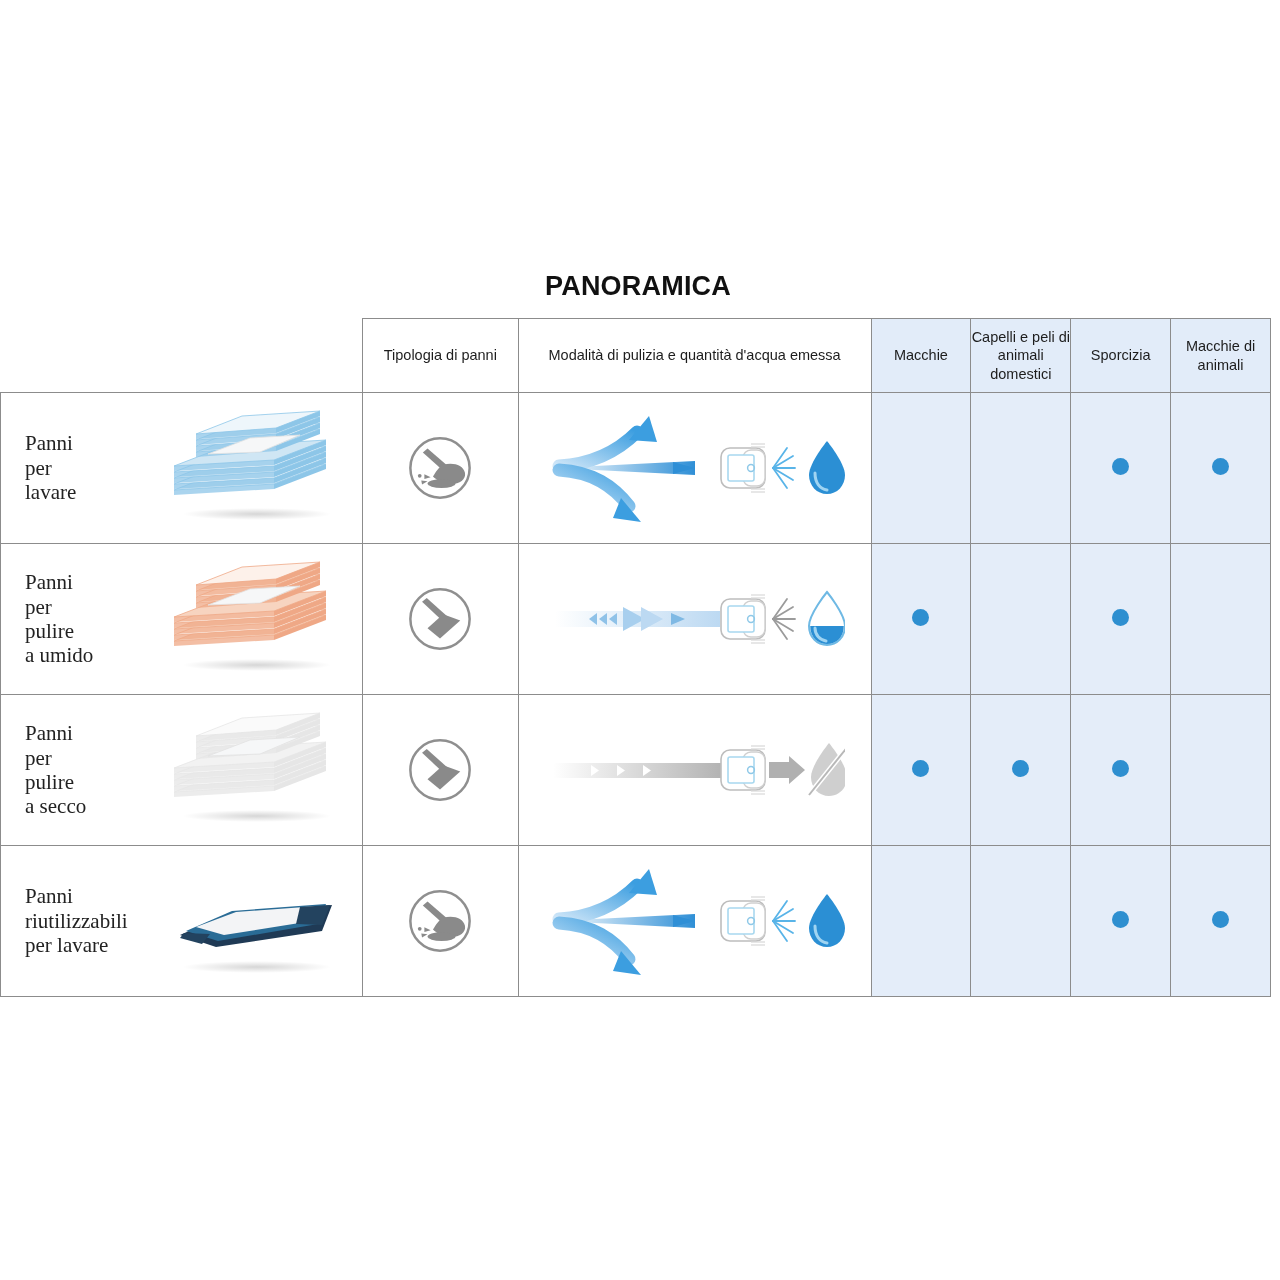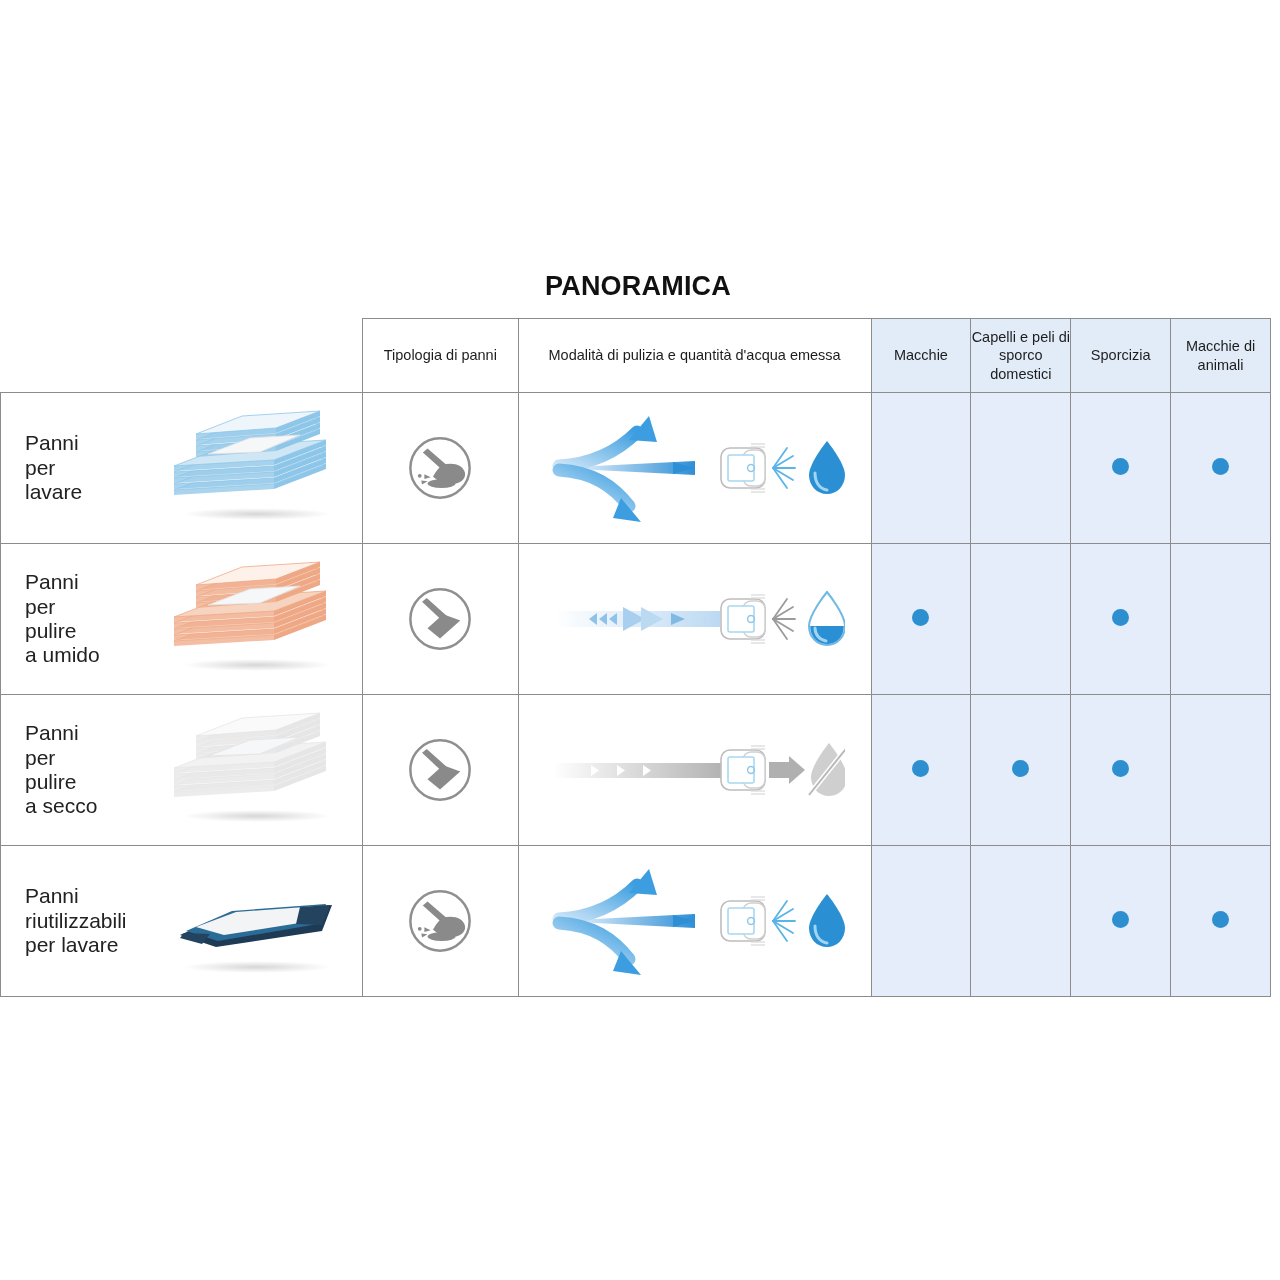--- a/index.html
+++ b/index.html
@@ -53,21 +53,21 @@
 
   .cell {
     border: 1px solid #8c8c8c;
     vertical-align: middle;
     background: #ffffff;
     height: 151px;
   }
   .cell.usage { background: #e4edf9; text-align: center; }
 
   
-  .c-label  { width: 362px; }
+  .c-label  { width: 362px; font-family: Liberation Serif, serif; }
   .c-type   { width: 156px; margin-top: 12px; }
   .c-mode   { width: 353px; }
   .c-use    { width: 100px; }
 
   
   .label-wrap { display: flex; align-items: center; height: 100%; padding-left: 24px; }
   .label-text {
     font-size: 21px;
     line-height: 1.16;
     color: #222;
@@ -111,21 +111,21 @@
   <div class="section-title" id="title-panoramica">PANORAMICA</div>
 
 
   <table id="table">
     <thead>
       <tr>
         <th class="hdr-spacer c-label"></th>
         <th class="hdr c-type">Tipologia di panni</th>
         <th class="hdr c-mode">Modalità di pulizia e quantità d'acqua emessa</th>
         <th class="hdr usage c-use">Macchie</th>
-        <th class="hdr usage c-use">Capelli e peli di sporco domestici</th>
+        <th class="hdr usage c-use">Capelli e peli di animali domestici</th>
         <th class="hdr usage c-use">Sporcizia</th>
         <th class="hdr usage c-use">Macchie di animali</th>
       </tr>
     </thead>
     <tbody id="tbody">
         <tr>
           <td class="cell c-label">
             <div class="label-wrap">
        <div class="label-text">Panni
 per

